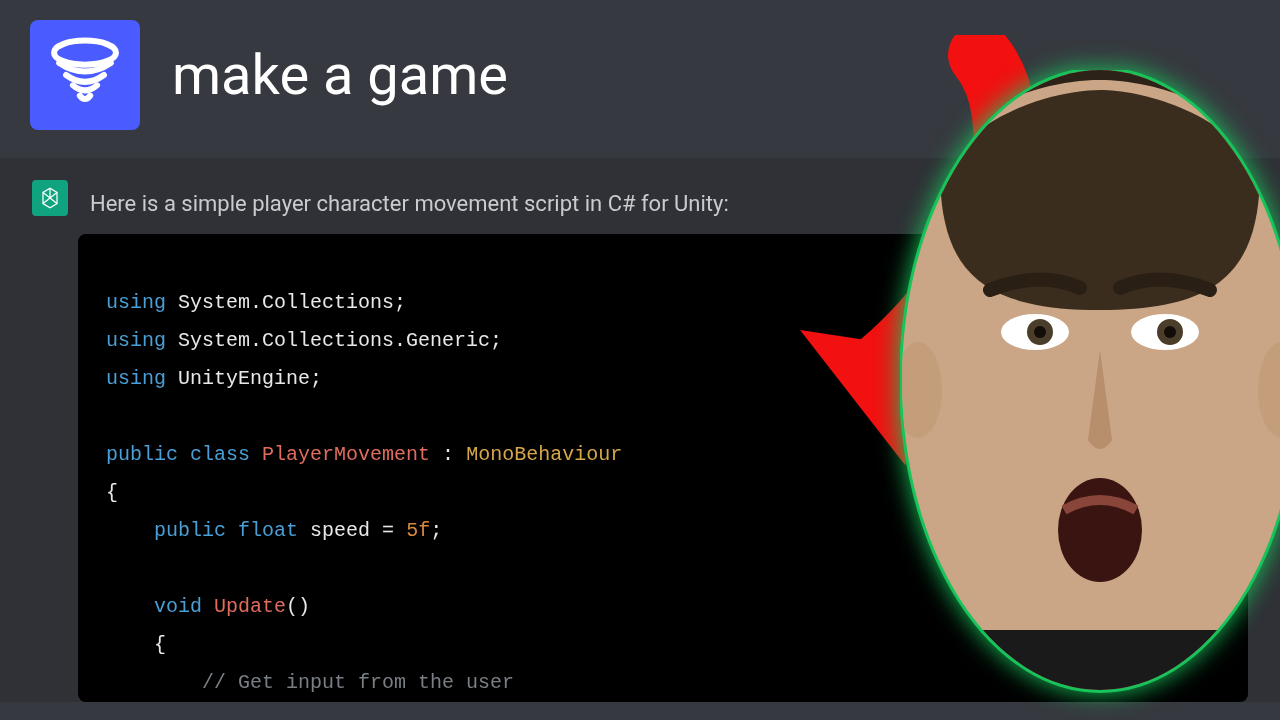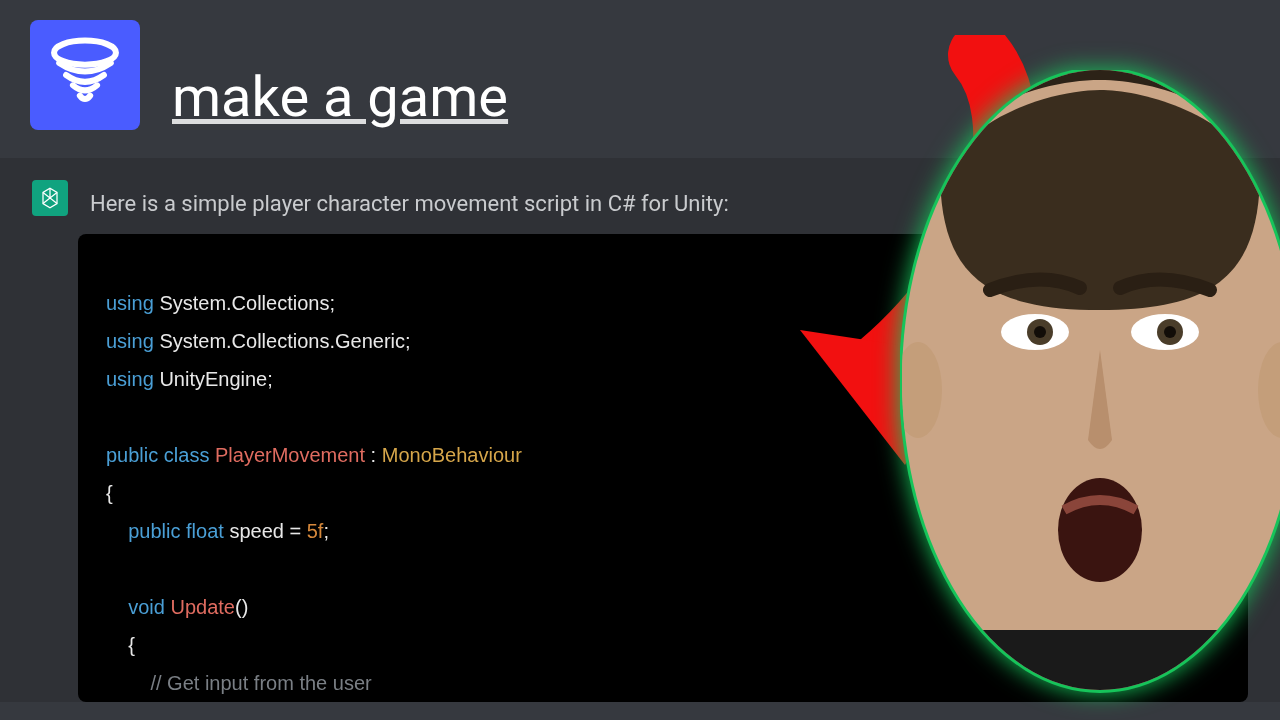--- a/index.html
+++ b/index.html
@@ -5,24 +5,23 @@
   * { margin:0; padding:0; box-sizing:border-box; }
   body {
     width:1280px; height:720px;
     background:#36393f;
     font-family:-apple-system,BlinkMacSystemFont,"Segoe UI",Roboto,sans-serif;
     overflow:hidden;
     position:relative;
     color:#dcddde;
   }
   .top-bar {
-    display:flex; align-items:flex-end;
+    display:flex; align-items:center;
     gap:32px;
     padding:20px 30px 28px 30px;
-    text-decoration:underline;
   }
   .app-icon {
     width:110px; height:110px;
     background:#4a5cff;
     border-radius:8px;
     display:flex; align-items:center; justify-content:center;
     flex-shrink:0;
   }
   .title {
     font-size:56px;
@@ -59,21 +58,21 @@
   .code-toolbar {
     display:flex; justify-content:flex-end;
     padding:14px 18px 6px 18px;
   }
   .copy-btn {
     width:20px; height:20px;
     cursor:pointer;
     display:flex; align-items:center; justify-content:center;
   }
   pre {
-    font-family:Liberation Sans, sans-serif;
+    font-family:Liberation Mono, monospace;
     font-size:20px;
     line-height:1.9;
     color:#e8e8e8;
     padding:10px 28px 0 28px;
     white-space:pre;
   }
   .tok-kw   { color:#4a9fd6; }
   .tok-typ  { color:#e8e8e8; font-weight:500; }
   .tok-cls  { color:#e06c60; }
   .tok-base { color:#d6a64a; }

